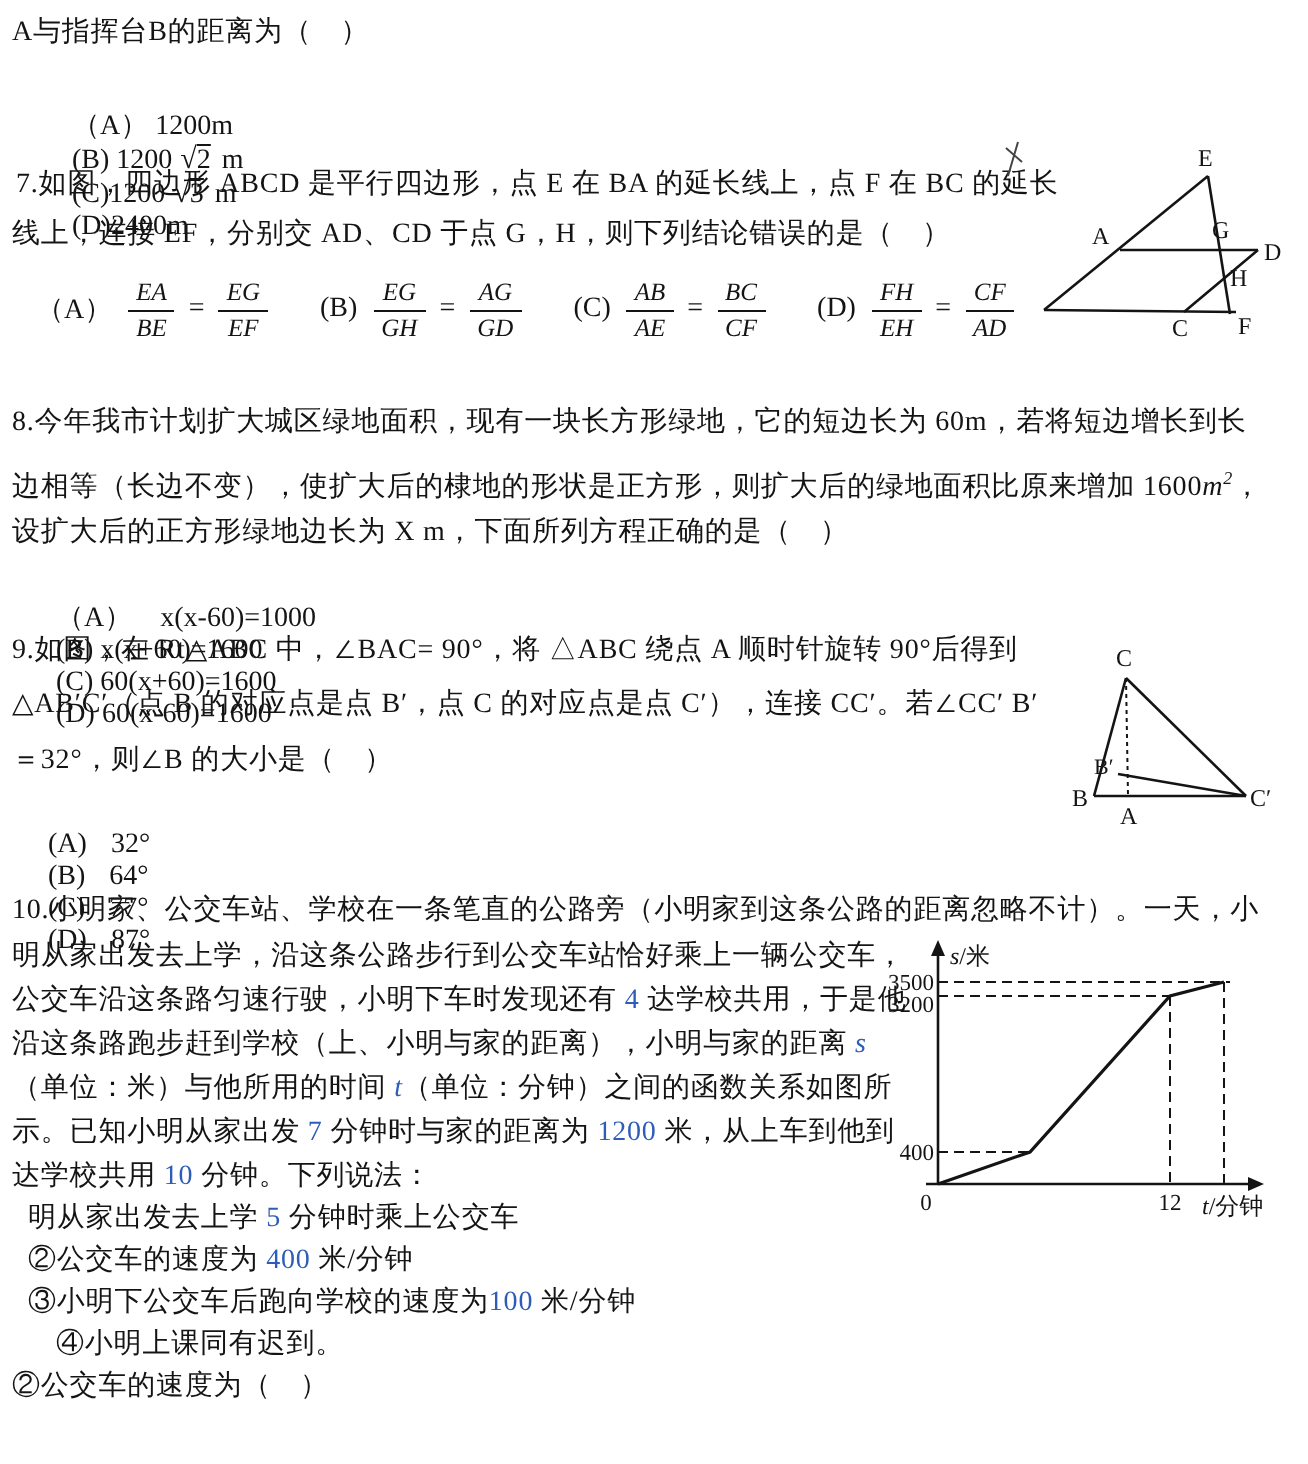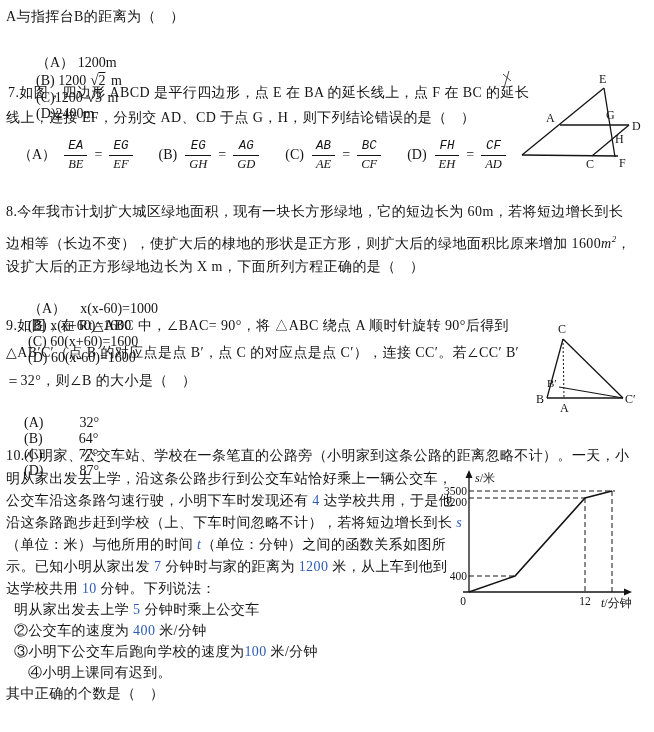--- a/index.html
+++ b/index.html
@@ -15,27 +15,27 @@
   
   .optrow{position:absolute;white-space:pre;font-size:14px;}
   .q6opt{}
   .rad{font-size:15px;padding-left:4px;}
   .radicand{text-decoration:overline;padding-right:2px;}
   
   .fracrow{position:absolute;display:flex;align-items:center;font-size:14px;}
   .fopt{display:flex;align-items:center;margin-right:26px;}
   .olabel{margin-right:8px;white-space:pre;}
   .frac{display:inline-block;text-align:center;font-style:italic;font-size:12.5px;line-height:1.15;font-family:"Liberation Serif",serif;}
-  .frac .num{display:block;padding:0 4px 1px 4px;border-bottom:1px solid #141414;font-family:Liberation Mono, monospace;}
+  .frac .num{display:block;padding:0 4px 1px 4px;border-bottom:1px solid #141414;}
   .frac .den{display:block;padding:1px 4px 0 4px;}
   .eqs{margin:0 7px;font-style:normal;}
   
   .q8opt{margin-right:24px;white-space:pre;}
   .q9opt{margin-right:36px;white-space:pre;}
-  .q9val{margin-left:36px;}
+  .q9val{margin-left:12px;}
   svg{position:absolute;overflow:visible;}
   svg text{font-family:"Liberation Serif","DejaVu Serif",serif;fill:#141414;}
 </style>
 </head>
 <body>
 
 <div>
 
   <div class="line" style="left:6px;top:8px">A与指挥台B的距离为（　）</div>
   <div class="optrow" style="left:22px;top:38px">
@@ -144,30 +144,30 @@
     <text x="28" y="18" font-size="12">C</text>
     <text x="6" y="88" font-size="12">B</text>
     <text x="17" y="72" font-size="11">B′</text>
     <text x="30" y="97" font-size="12">A</text>
     <text x="95" y="88" font-size="12">C′</text>
   </svg>
 
   <div class="line" style="left:6px;top:447px">10.小明家、公交车站、学校在一条笔直的公路旁（小明家到这条公路的距离忽略不计）。一天，小</div>
   <div class="line" style="left:6px;top:470px">明从家出发去上学，沿这条公路步行到公交车站恰好乘上一辆公交车，</div>
   <div class="line" style="left:6px;top:492px"><span>公交车沿这条路匀速行驶，小明下车时发现还有 </span><span class="blue">4</span><span> 达学校共用，于是他</span></div>
-  <div class="line" style="left:6px;top:514px"><span>沿这条路跑步赶到学校（上、下车时间忽略不计），若将短边增长到长 </span><span class="blue it">s</span></div>
+  <div class="line" style="left:6px;top:514px"><span>沿这条路跑步赶到学校（上、小明与家的距离），小明与家的距离 </span><span class="blue it">s</span></div>
   <div class="line" style="left:6px;top:536px"><span>（单位：米）与他所用的时间 </span><span class="blue it">t</span><span>（单位：分钟）之间的函数关系如图所</span></div>
   <div class="line" style="left:6px;top:558px"><span>示。已知小明从家出发 </span><span class="blue">7</span><span> 分钟时与家的距离为 </span><span class="blue">1200</span><span> 米，从上车到他到</span></div>
   <div class="line" style="left:6px;top:580px"><span>达学校共用 </span><span class="blue">10</span><span> 分钟。下列说法：</span></div>
 
   <div class="line" style="left:14px;top:601px"><span>明从家出发去上学 </span><span class="blue">5</span><span> 分钟时乘上公交车</span></div>
   <div class="line" style="left:14px;top:622px"><span>②公交车的速度为 </span><span class="blue">400</span><span> 米/分钟</span></div>
   <div class="line" style="left:14px;top:643px"><span>③小明下公交车后跑向学校的速度为</span><span class="blue">100</span><span> 米/分钟</span></div>
   <div class="line" style="left:28px;top:664px"><span>④小明上课同有迟到。</span><span class="blue"></span><span></span></div>
-  <div class="line" style="left:6px;top:685px">其中正确的个数是（　）</div>
+  <div class="line" style="left:6px;top:685px">②公交车的速度为（　）</div>
 
   <svg style="left:443px;top:468px" width="211" height="147" viewBox="0 0 211 147">
 
     <path d="M26,6 L26,124" stroke="#141414" stroke-width="1.3" fill="none"></path>
     <path d="M26,2 l-3.5,8 l7,0 z" fill="#141414"></path>
     <path d="M20,124 L184,124" stroke="#141414" stroke-width="1.3" fill="none"></path>
     <path d="M189,124 l-8,-3.5 l0,7 z" fill="#141414"></path>
 
     <path d="M26,23 L172,23" stroke="#141414" stroke-width="1" stroke-dasharray="5,3" fill="none"></path>
     <path d="M26,30 L142,30" stroke="#141414" stroke-width="1" stroke-dasharray="5,3" fill="none"></path>

